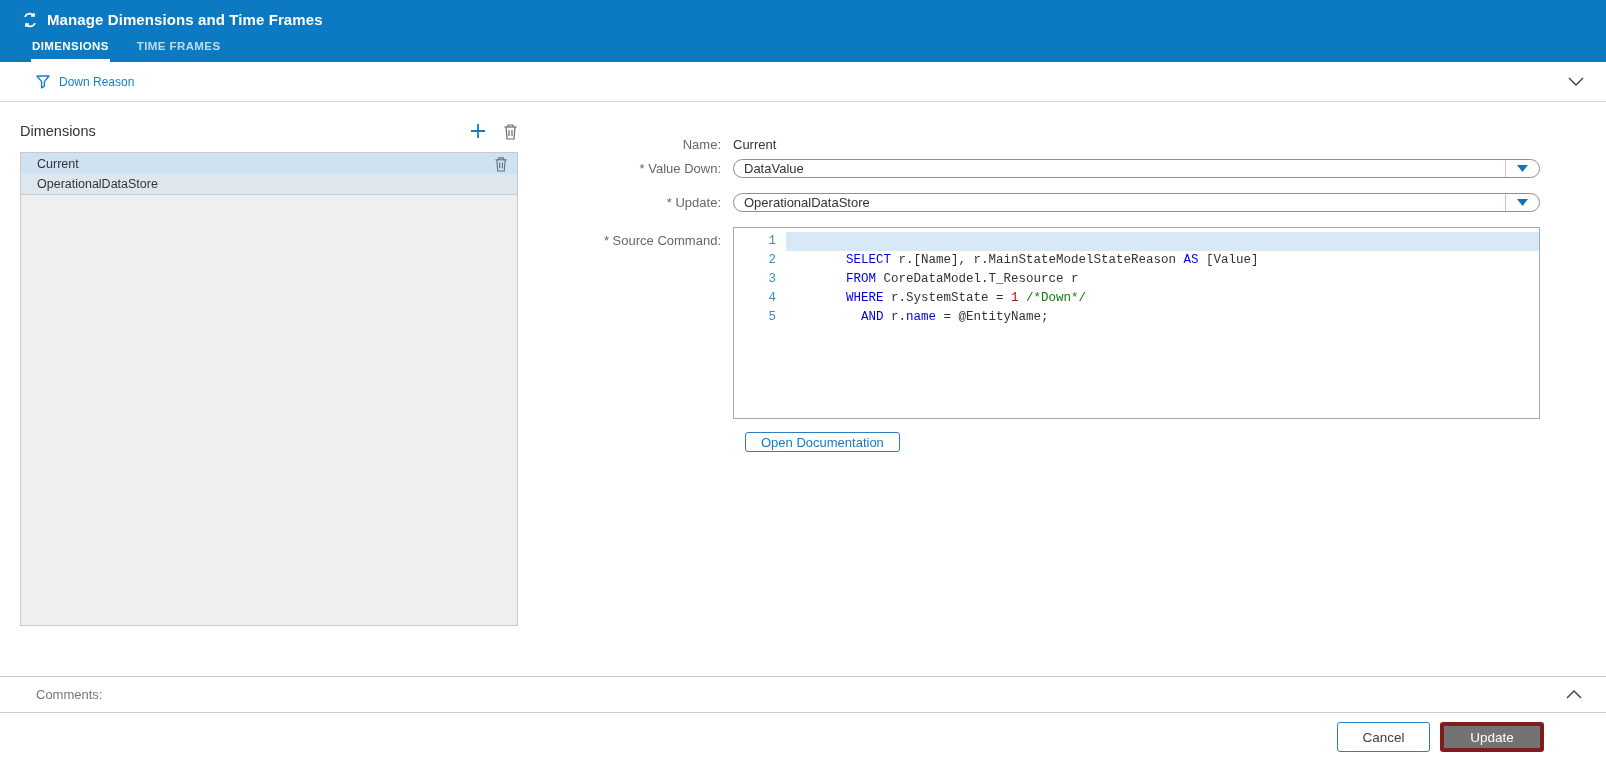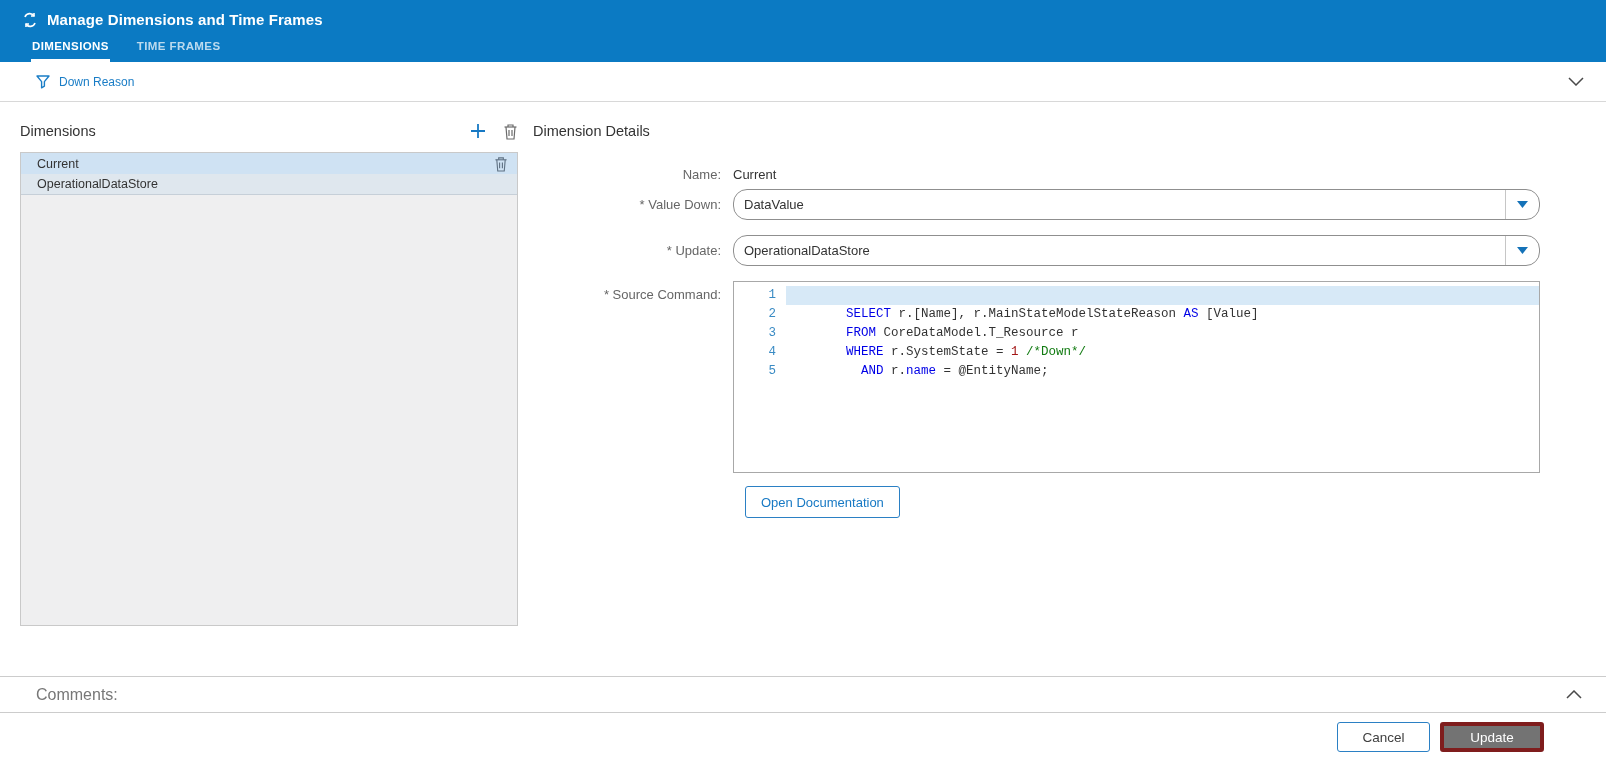--- a/index.html
+++ b/index.html
@@ -59,21 +59,21 @@
   .frow.top { align-items:flex-start; }
   .frow label {
     flex:none; width:200px; text-align:right; padding-right:12px;
     color:#666; font-size:13px; line-height:17px;
   }
   .frow.top label { padding-top:5px; }
   .plain-val { font-size:13px; color:#333; }
   .frow.name-row { margin-bottom:6px; }
 
   .dropdown {
-    flex:1; height:31px; border:1px solid #8f8f8f; border-radius:14px;
+    flex:1; height:19px; border:1px solid #8f8f8f; border-radius:14px;
     background:#fff; display:flex; align-items:center; cursor:pointer;
   }
   .dd-text { flex:1; padding-left:10px; font-size:13px; color:#333; }
   .dd-btn {
     width:34px; align-self:stretch; border-left:1px solid #c6c6c6;
     display:flex; align-items:center; justify-content:center; color:#1472b8;
   }
 
   .code-editor {
     flex:1; height:192px; border:1px solid #a8a8a8; background:#fff;
@@ -83,31 +83,31 @@
   .gutter { flex:none; width:52px; padding:4px 10px 0 0; text-align:right; color:#3a8bc4; }
   .ln { height:19px; }
   .code-lines { flex:1; padding-top:4px; white-space:pre; min-width:0; }
   .code-line { height:19px; }
   .code-line.hl { background:#d7e9f7; }
   .kw, .kw2 { color:#0000e6;text-align:right; }
   .num { color:#a31515; }
   .cmt { color:#107a10; }
 
   .doc-btn {
-    margin:13px 0 0 212px; height:32px; padding:0 15px;
+    margin:13px 0 0 212px; height:20px; padding:0 15px;
     background:#fff; border:1px solid #2b80c4; border-radius:3px;
     color:#1779c4; font-size:13px; font-family:"Liberation Sans", sans-serif;
     cursor:pointer;
   }
 
   
   .comments-bar {
     flex:none; height:36px; border-top:1px solid #ccc;
     display:flex; align-items:center; padding:0 24px 0 36px;
-    color:#777; font-size:16px; cursor:pointer;
+    color:#777; font-size:13px; cursor:pointer;
   }
   .comments-bar .chev { margin-left:auto; color:#4a4a4a; display:flex; }
 
   
   .footer {
     flex:none; height:69px; border-top:1px solid #ccc;
     display:flex; justify-content:flex-end; align-items:flex-start;
     gap:10px; padding:9px 62px 0 0;
   }
   .btn { height:30px; border-radius:3px; font-size:13.5px; cursor:pointer;
@@ -183,23 +183,20 @@
           </svg>
         </span>
       </div>
       <div class="list-item alt">
         <span>OperationalDataStore</span>
       </div>
     </div>
   </section>
 
   <section class="right">
-    <div class="panel-head">
-      <h2>Dimension Details</h2>
-    </div>
 
     <div class="form">
       <div class="frow name-row">
         <label>Name:</label>
         <div class="plain-val">Current</div>
       </div>
 
       <div class="frow">
         <label>* Value Down:</label>
         <div class="dropdown">

